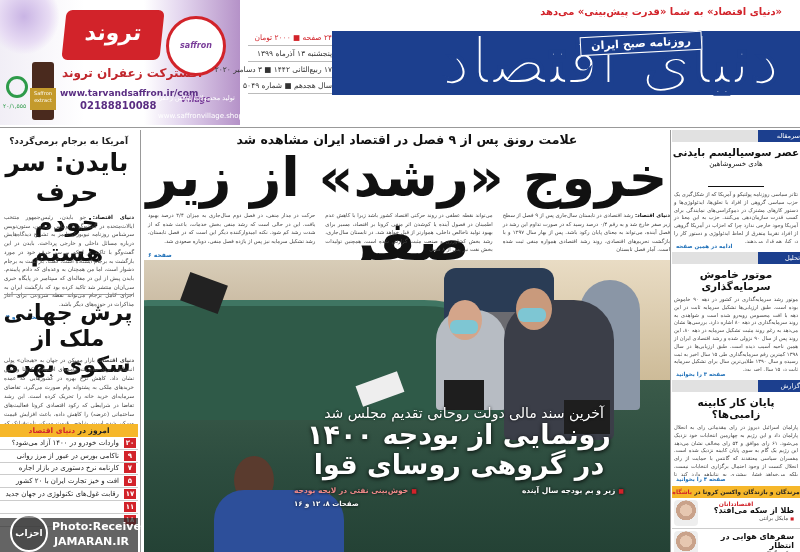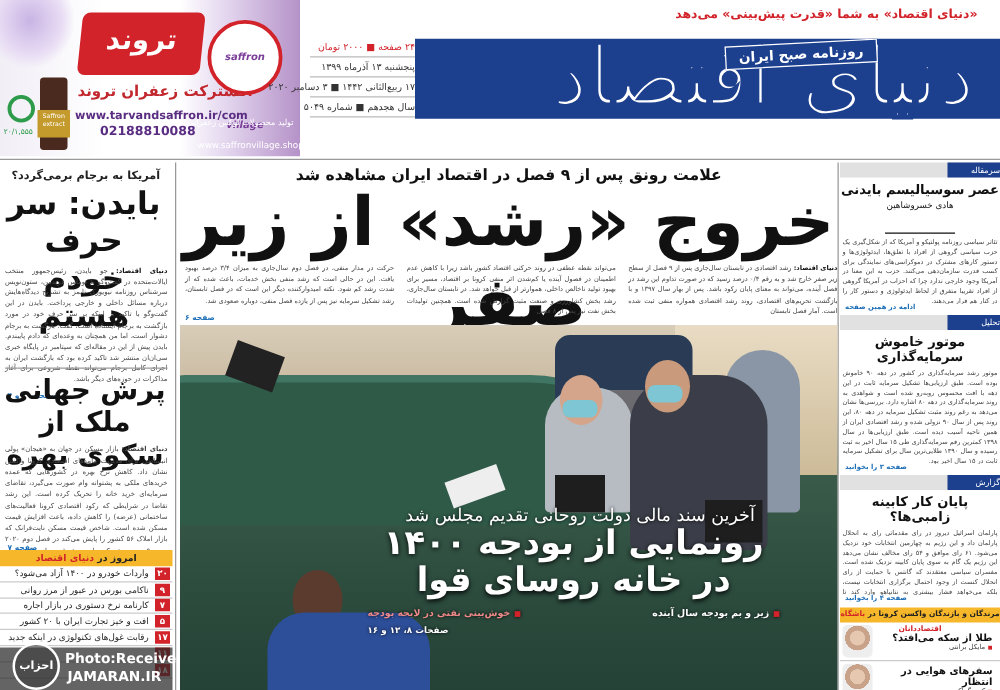--- a/index.html
+++ b/index.html
@@ -40,21 +40,21 @@
 .left-kicker{position:absolute;right:10px;top:6px;font-size:9px;font-weight:bold;color:#222}
 .left-headline{position:absolute;right:6px;top:18px;width:130px;font-size:25px;font-weight:bold;color:#111;line-height:30px;text-align:center;letter-spacing:-1px}
 .left-body{position:absolute;right:4px;top:83px;width:130px;font-size:5.5px;line-height:8.7px;color:#444;text-align:justify}
 .left-body b{color:#111}
 .pg-link{color:#1d6fb8;font-weight:bold}
 .left-link1{position:absolute;left:6px;top:183px;font-size:6px}
 .left-h2{position:absolute;right:4px;top:170px;width:132px;font-size:22px;font-weight:bold;color:#111;line-height:26px;text-align:center;letter-spacing:-1px}
 .left-body2{position:absolute;right:4px;top:226px;width:130px;font-size:5.5px;line-height:9px;color:#444;text-align:justify}
 .left-link2{position:absolute;left:6px;top:305px;font-size:6px}
 
-.today-box{position:absolute;left:0;top:440px;width:138px;height:104px;background:#fff}
+.today-box{position:absolute;left:0;top:424px;width:138px;height:104px;background:#fff}
 .today-head{height:13px;background:#f6b72a;font-size:7.5px;font-weight:bold;text-align:center;line-height:13px;color:#222}
 .today-head span{color:#d2232a}
 .today-item{height:12.8px;border-bottom:1px solid #ccc;display:flex;align-items:center;font-size:7px;color:#222;padding-right:2px}
 .today-num{display:inline-block;min-width:12px;height:10px;background:#d2232a;color:#fff;font-size:7px;text-align:center;line-height:10px;margin-left:5px;font-weight:bold}
 .watermark{position:absolute;left:0;top:518px;width:138px;height:34px;background:rgba(40,40,40,.72);color:#fff;direction:ltr}
 .wm-circle{position:absolute;left:10px;top:-4px;width:38px;height:38px;border-radius:50%;border:2px solid #fff;background:rgba(60,60,60,.6);font-size:9px;text-align:center;line-height:34px;font-weight:bold}
 .wm-t1{position:absolute;left:52px;top:2px;font-size:11px;font-weight:bold}
 .wm-t2{position:absolute;left:54px;top:17px;font-size:11px;font-weight:bold}
 
 
@@ -171,21 +171,21 @@
     <div class="today-item">
         <span class="today-num">۷</span>
         <span>کارنامه نرخ دستوری در بازار اجاره</span>
       </div>
     <div class="today-item">
         <span class="today-num">۵</span>
         <span>افت و خیز تجارت ایران با ۲۰ کشور</span>
       </div>
     <div class="today-item">
         <span class="today-num">۱۷</span>
-        <span>رقابت غول‌های تکنولوژی در اینکه جدید</span>
+        <span>رقابت غول‌های تکنولوژی در جهان جدید</span>
       </div>
     <div class="today-item">
         <span class="today-num">۱۱</span>
         <span></span>
       </div>
     <div class="today-item">
         <span class="today-num">۱۸</span>
         <span></span>
       </div>
   </div>
@@ -221,21 +221,21 @@
       <div class="ph-mask2"></div>
       <div class="ph-mon2"></div>
       <div class="ph-mon3"></div>
       <div class="ph-paper"></div>
       <div class="ph-head3"></div>
       <div class="ph-blue"></div>
 
       <div class="ph-kicker">آخرین سند مالی دولت روحانی تقدیم مجلس شد</div>
       <div class="ph-head">
         <div>رونمایی از بودجه ۱۴۰۰</div>
-        <div>در خانه روسای قوا</div>
+        <div>در گروهی روسای قوا</div>
       </div>
       <div class="ph-bullets">
         <span>زیر و بم بودجه سال آینده</span>
         <span class="red">خوش‌بینی نفتی در لایحه بودجه</span>
       </div>
       <div class="ph-pages">صفحات ۸، ۱۲ و ۱۶</div>
     </div>
   </div>
 
   <div class="right-col">

